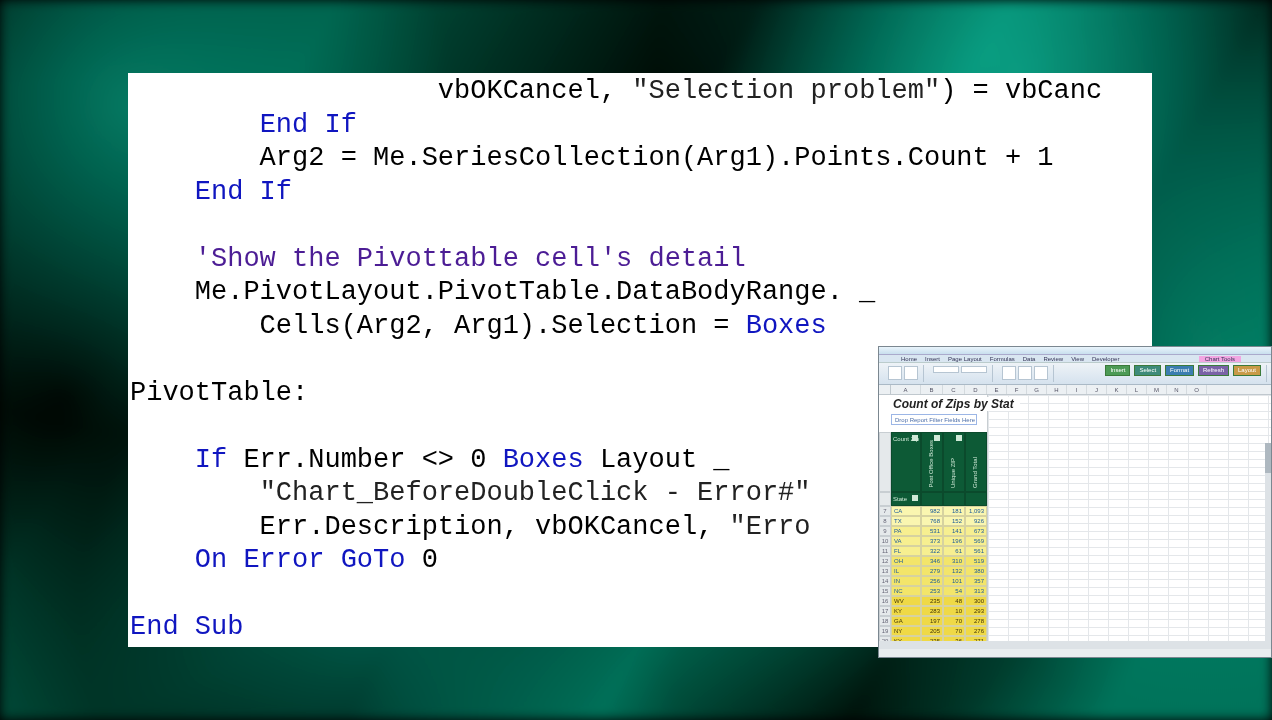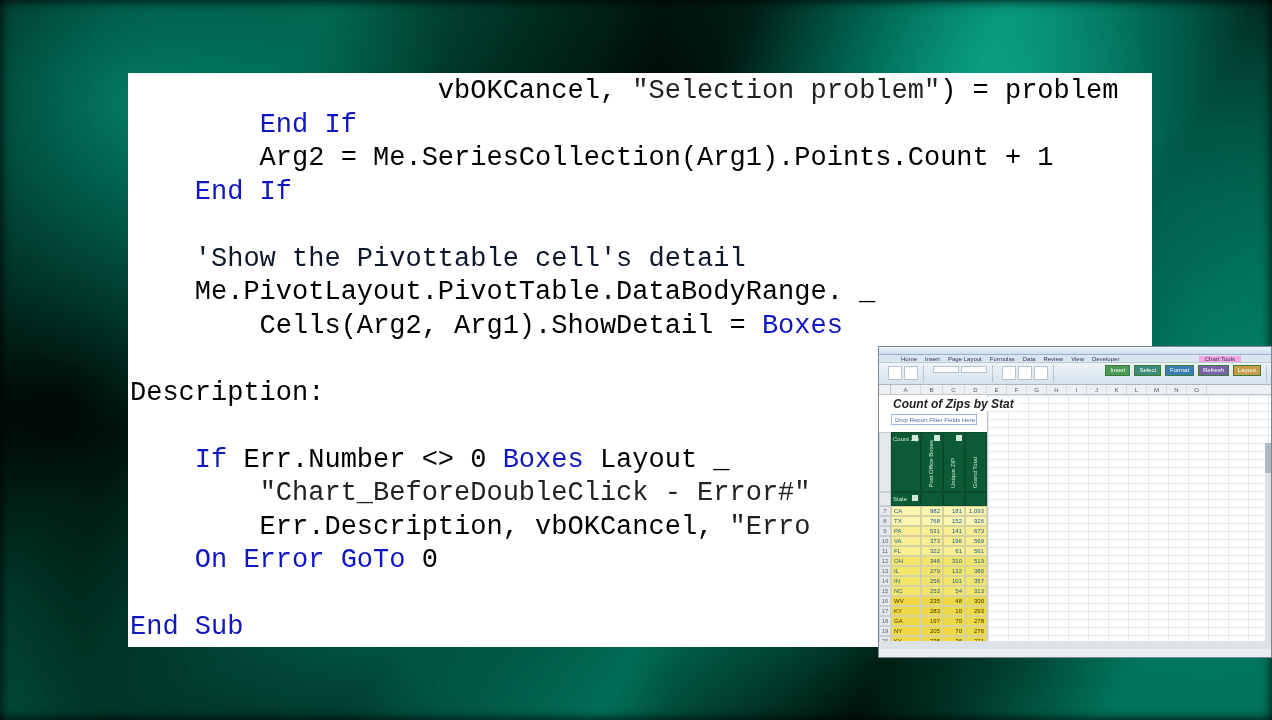--- a/index.html
+++ b/index.html
@@ -31,21 +31,21 @@
     background: #fff;
     font-family: "Courier New", monospace;
     font-size: 27px;
     line-height: 33.5px;
     color: #000;
     white-space: pre;
     overflow: hidden;
     padding: 2px 0 0 2px;
   }
   .kw { color: #1016c0; }
-  .cm { color: #0f172a; }
+  .cm { color: #4c1d95; }
   .dim { color: #222; }
   .excel {
     position: absolute;
     left: 878px; top: 346px;
     width: 394px; height: 312px;
     background: #e9edef;
     border: 1px solid #7b8790;
     font-size: 7px;
     color: #333;
     overflow: hidden;
@@ -177,30 +177,30 @@
   }
   .sb { position:absolute; right:0; top:48px; bottom:8px; width:6px; background:#dde2e6;}
   .sbh { position:absolute; top:0; width:100%; height:30px; background:#aeb8c0;}
   .hsb { position:absolute; left:0; right:0; bottom:0; height:8px; background:#dde2e6;}
 </style>
 </head>
 <body>
 
 <div class="bg"></div>
 
-<div class="code-pane"><span><span>                   vbOKCancel, </span><span class="dim">"Selection problem"</span><span>) = problem</span>
+<div class="code-pane"><span><span>                   vbOKCancel, </span><span class="dim">"Selection problem"</span><span>) = vbCanc</span>
 <span>        </span><span class="kw">End If</span>
 <span>        Arg2 = Me.SeriesCollection(Arg1).Points.Count + 1</span>
 <span>    </span><span class="kw">End If</span>
 <span></span>
 <span>    </span><span class="cm">'Show the Pivottable cell's detail</span>
 <span>    Me.PivotLayout.PivotTable.DataBodyRange. _</span>
-<span>        Cells(Arg2, Arg1).ShowDetail = </span><span class="kw">Boxes</span>
+<span>        Cells(Arg2, Arg1).Selection = </span><span class="kw">Boxes</span>
 <span></span>
-<span>Description:</span>
+<span>PivotTable:</span>
 <span></span>
 <span>    </span><span class="kw">If</span><span> Err.Number &lt;&gt; 0 </span><span class="kw">Boxes</span><span> Layout _</span>
 <span>        </span><span class="dim">"Chart_BeforeDoubleClick - Error#"</span><span> </span>
 <span>        Err.Description, vbOKCancel, </span><span class="dim">"Erro</span>
 <span>    </span><span class="kw">On Error GoTo</span><span> 0</span>
 <span></span>
 <span class="kw">End Sub</span></span></div>
 
 <div class="excel">
   <div class="ex-titlebar"></div>

